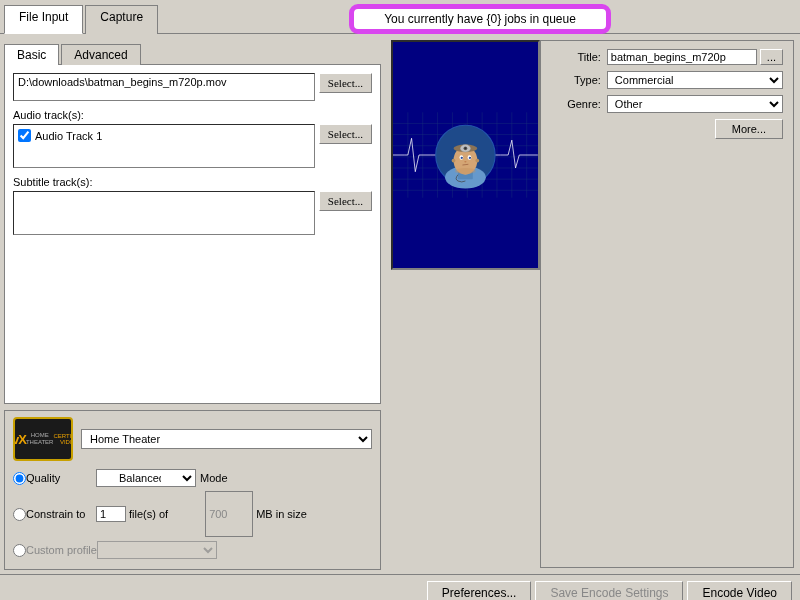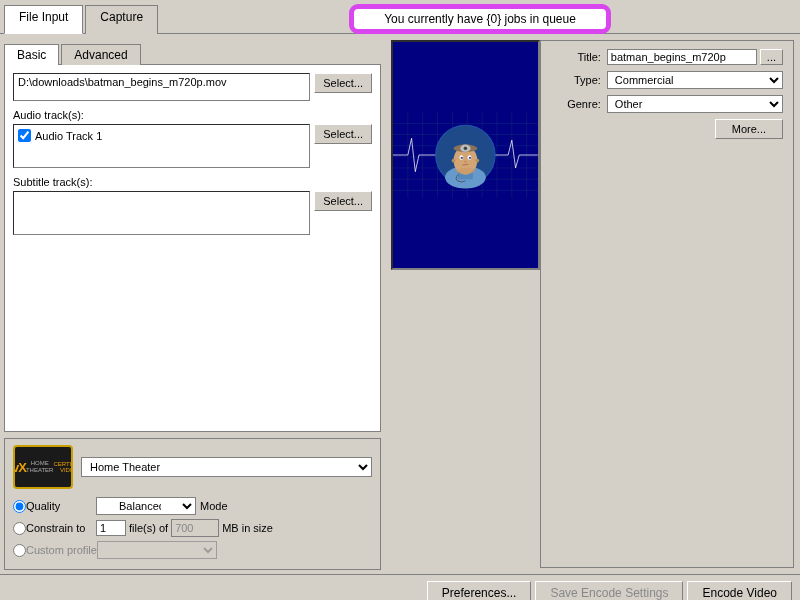--- a/index.html
+++ b/index.html
@@ -120,20 +120,21 @@
     }
     .select-btn {
       margin-left: 4px;
       padding: 3px 8px;
       font-size: 11px;
       background: #d4d0c8;
       border: 1px solid;
       border-color: #ffffff #808080 #808080 #ffffff;
       cursor: pointer;
       white-space: nowrap;
+      font-family: Liberation Serif, serif;
     }
 
     .checkbox-row {
       display: flex;
       align-items: center;
       gap: 4px;
       padding: 2px 0;
     }
     .checkbox-row input[type=checkbox] {
       margin: 0;
@@ -228,23 +229,24 @@
     .constrain-input-small {
       width: 30px;
       font-size: 11px;
       border: 1px solid #808080;
       padding: 1px 3px;
     }
     .constrain-input-medium {
       width: 48px;
       font-size: 11px;
       border: 1px solid #808080;
-      padding: 2px 3px;
+      padding: 16px 3px;
       background: #d4d0c8;
       color: #888;
+      margin-left: 34px;
     }
     .constrain-text {
       font-size: 11px;
     }
     .custom-dropdown {
       width: 120px;
       font-size: 11px;
       padding: 1px 3px;
       background: #d4d0c8;
       border: 1px solid #888;

